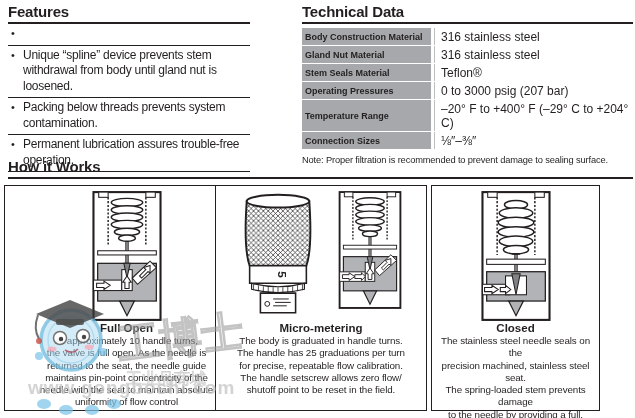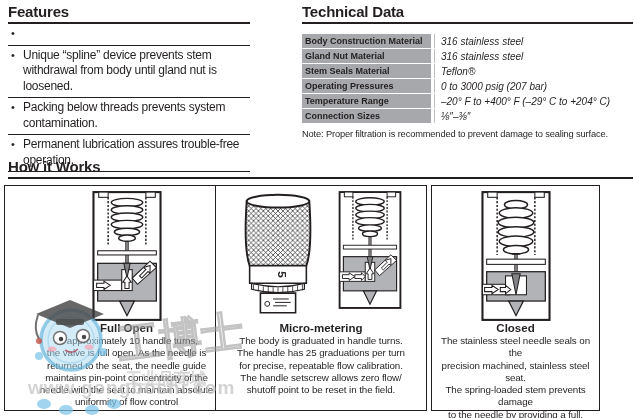--- a/index.html
+++ b/index.html
@@ -18,28 +18,28 @@
   
   .features { position:absolute; left:8px; top:3px; width:242px; }
   .feature-item {
     display:flex; font-size:12px; line-height:15.5px; letter-spacing:-0.25px;
     border-bottom:1.5px solid #231f20; padding:2px 0 3px 0;
   }
   .feature-item .bullet { width:15px; padding-left:3px; font-size:11px; }
   .feature-item .ftext { flex:1; }
   
   .techdata { position:absolute; left:302px; top:3px; width:331px; }
-  .tech-table { width:100%; border-collapse:separate; border-spacing:0 1px; margin-top:9px; }
+  .tech-table { width:100%; border-collapse:separate; border-spacing:0 1px; margin-top:3px; }
   .tech-table td { vertical-align:middle; }
   .tech-label {
     width:132px; background:#a6a8ab; font-weight:bold; font-size:9px;
     padding:1.5px 3px; border-right:3px solid #ffffff;
   }
   .tech-value {
-    font-size:10px; padding:1.5px 3px 1.5px 6px; border-left:1px solid #bcbec0;font-style:italic;
+    font-size:12px; padding:1.5px 3px 1.5px 6px; border-left:1px solid #bcbec0;
   }
   .tech-note { font-size:9.3px; margin-top:5px; white-space:nowrap; letter-spacing:-0.15px; }
   
   .hiw-title { position:absolute; left:8px; top:158px; width:625px; }
   .panel {
     position:absolute; top:185px; height:226px;
     border:1.5px solid #231f20; background:#fff;
   }
   .panel-1 { left:4px;  width:245px; }
   .panel-2 { left:215px; width:212px; }

